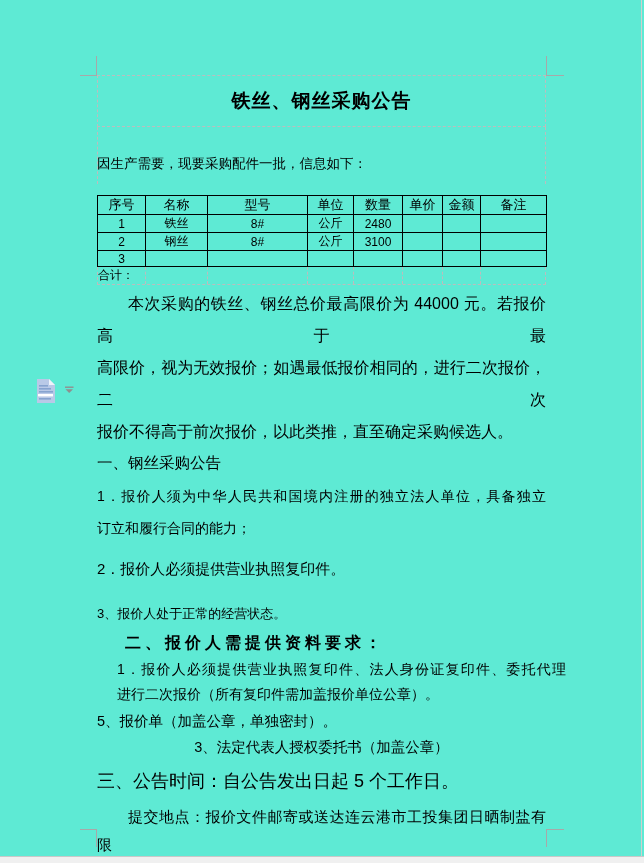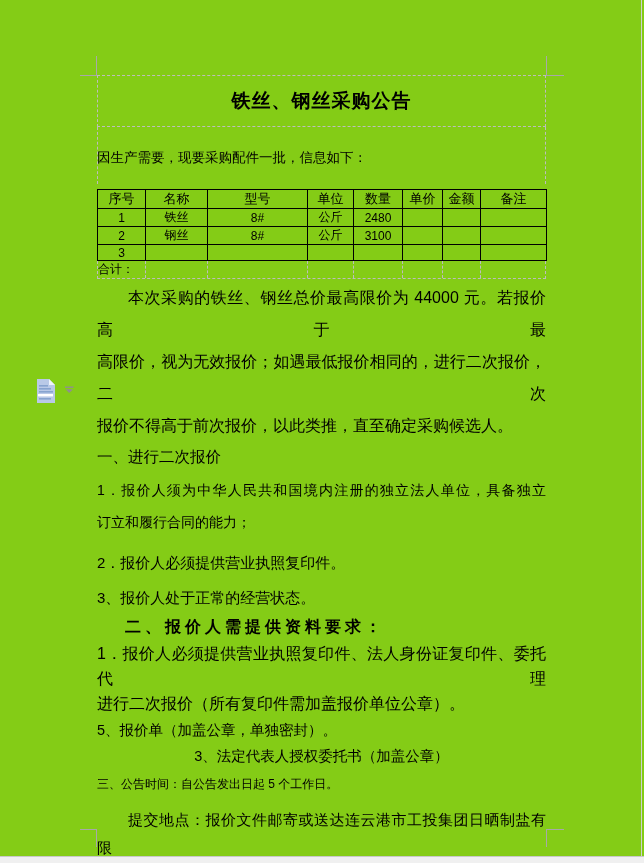--- a/index.html
+++ b/index.html
@@ -4,21 +4,21 @@
 <style>
   * { margin:0; padding:0; box-sizing:border-box; }
   html,body { width:644px; height:863px; }
   body {
     background:#ffffff;
     font-family:"Liberation Sans","DejaVu Sans",sans-serif;
     color:#000;
     overflow:hidden;
     position:relative;
   }
-  .page { position:absolute; left:0; top:0; width:644px; height:856px; background:#84cc16; }
+  .page { position:absolute; left:0; top:0; width:644px; height:856px; background:#5eead4; }
   .page-right-edge { position:absolute; left:641px; top:0; width:0; height:856px; border-left:1px solid #cfcfcf; }
   .outside-bottom { position:absolute; left:0; top:856px; width:644px; height:7px; background:#f0f0f0; border-top:1px solid #c9c9c9; }
 
   
   .crop { position:absolute; }
   .crop.tl { left:80px; top:56px; width:17px; height:20px; border-right:1px solid #a8a8a8; border-bottom:1px solid #a8a8a8; }
   .crop.tr { left:546px; top:56px; width:18px; height:20px; border-left:1px solid #a8a8a8; border-bottom:1px solid #a8a8a8; }
   .crop.bl { left:80px; top:829px; width:17px; height:18px; border-right:1px solid #a8a8a8; border-top:1px solid #a8a8a8; }
   .crop.br { left:546px; top:829px; width:18px; height:18px; border-left:1px solid #a8a8a8; border-top:1px solid #a8a8a8; }
 
@@ -28,21 +28,21 @@
 
   .text-col { position:absolute; left:97px; top:75px; width:449px; }
 
   .title-box {
     width:449px; height:52px;
     border:1px dashed #bdbdbd;
     display:flex; align-items:center; justify-content:center;
   }
   .doc-title { font-size:19px; font-weight:bold; letter-spacing:1px; }
 
-  .intro { margin-top:20px; font-size:13.5px; line-height:22px; }
+  .intro { margin-top:26px; font-size:13.5px; line-height:22px; }
 
   table.ptable { margin-top:20px; width:449px; border-collapse:collapse; table-layout:fixed; }
   table.ptable th, table.ptable td {
     border:1px solid #000; text-align:center; vertical-align:middle;
     overflow:hidden; white-space:nowrap;
   }
   table.ptable th { font-size:13px; font-weight:normal; height:19px; }
   table.ptable td { font-size:12px; height:16px; }
 
   .total-row { display:flex; width:449px; height:18px; border-left:1px dashed #bdbdbd; border-right:1px dashed #bdbdbd; border-bottom:1px dashed #bdbdbd; }
@@ -55,26 +55,26 @@
   .total-row .tc7 { flex:1; }
 
   .para { width:449px; }
   .jl { text-align:justify; text-align-last:justify; text-justify:inter-character; }
   .ind { text-indent:31px; }
 
   .p-limit { margin-top:3px; font-size:16px; line-height:32px; }
   .h1x     { font-size:15.5px; line-height:30px; }
   .q1      { margin-top:2px; font-size:14px; line-height:32px; }
   .q2      { margin-top:10px; font-size:15px; line-height:30px; }
-  .q3      { margin-top:5px; font-size:15px; line-height:30px; }
+  .q3      { margin-top:15px; font-size:13px; line-height:30px; }
   .h2x     { font-size:16px; font-weight:bold; letter-spacing:4px; line-height:28px; padding-left:28px; }
-  .m1      { font-size:16px; line-height:25px; }
+  .m1      { font-size:14px; line-height:25px;margin-left:20px; }
   .m2      { margin-top:1px; font-size:14.5px; line-height:26px; }
   .m3      { font-size:14.5px; line-height:26px;text-align:center; }
-  .h3x     { margin-top:1px; font-size:12px; line-height:28px; }
+  .h3x     { margin-top:7px; font-size:18px; line-height:28px; }
   .s1      { margin-top:6px; font-size:14.5px; line-height:28px; padding-left:25px; }
   .s2      { margin-top:8px; font-size:15px; line-height:28px; }
 
   .smart-tag { position:absolute; left:36px; top:379px; display:flex; align-items:flex-start; gap:8px; cursor:default; }
   .smart-tag .arrow { margin-top:7px; }
 </style>
 </head>
 <body>
 
 <div class="page">
@@ -160,21 +160,21 @@
       <div class="tcell tc6"></div>
       <div class="tcell tc7"></div>
     </div>
 
     <div class="para p-limit">
       <div class="jl ind">本次采购的铁丝、钢丝总价最高限价为 44000 元。若报价高于最</div>
       <div class="jl">高限价，视为无效报价；如遇最低报价相同的，进行二次报价，二次</div>
       <div>报价不得高于前次报价，以此类推，直至确定采购候选人。</div>
     </div>
 
-    <div class="para h1x">一、进行二次报价</div>
+    <div class="para h1x">一、钢丝采购公告</div>
 
     <div class="para q1">
       <div class="jl">1．报价人须为中华人民共和国境内注册的独立法人单位，具备独立</div>
       <div>订立和履行合同的能力；</div>
     </div>
     <div class="para q2">2．报价人必须提供营业执照复印件。</div>
     <div class="para q3">3、报价人处于正常的经营状态。</div>
 
     <div class="para h2x">二、报价人需提供资料要求：</div>
 

